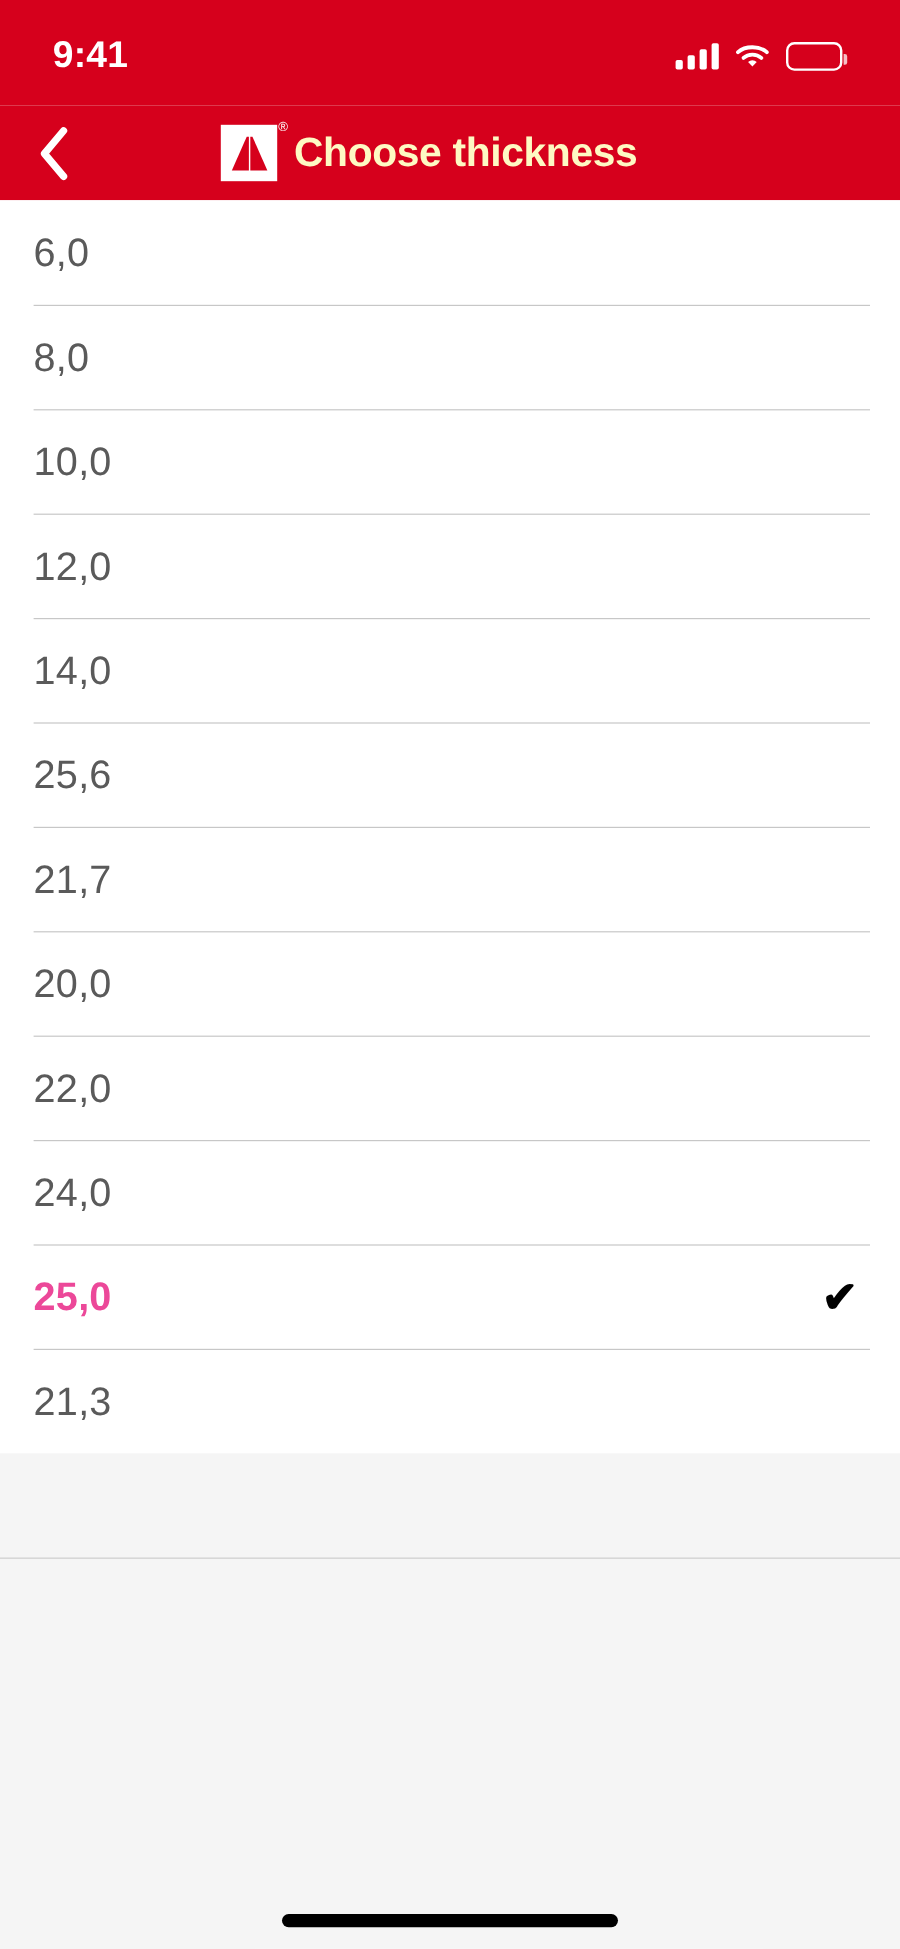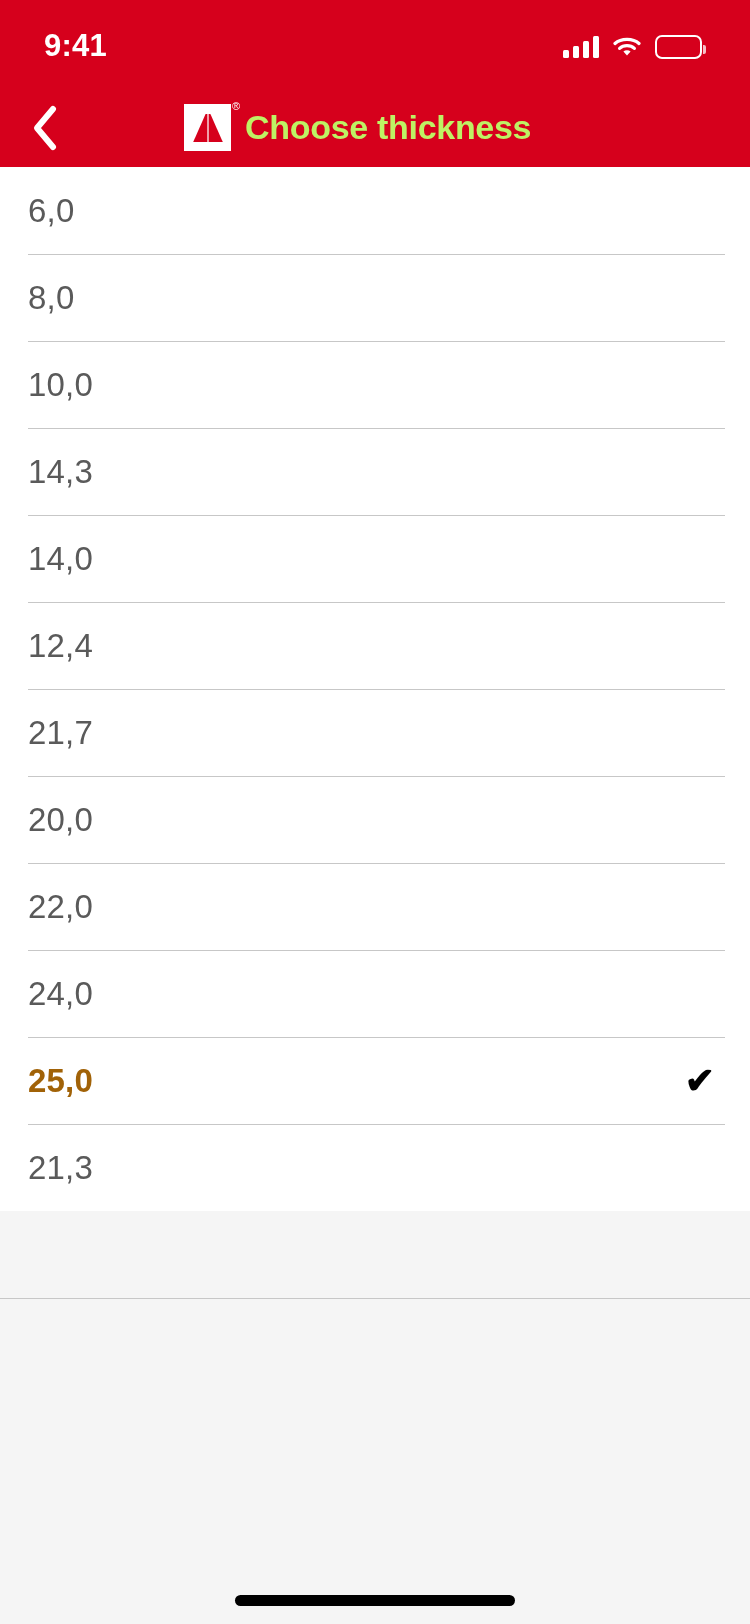--- a/index.html
+++ b/index.html
@@ -58,42 +58,42 @@
   .logo-mark {
     position:relative; width:47px; height:47px; background:#fff;
     display:flex; align-items:center; justify-content:center; flex:none;
   }
   .logo-mark svg { display:block; }
   .logo-reg {
     position:absolute; right:-9px; top:-3px;
     font-size:11px; color:#fff; line-height:1;
   }
   .nav-title {
-    font-size:34px; font-weight:700; color:#bef264; letter-spacing:-0.3px;
+    font-size:34px; font-weight:700; color:#fef9c3; letter-spacing:-0.3px;
     white-space:nowrap;
   }
 
   
   .list {
     position:absolute; top:167px; left:0; width:750px;
     background:#fff;
   }
   .row {
     position:relative; height:87px; background:#fff;
     display:flex; align-items:center;
     padding:0 28px; cursor:pointer;
   }
   .row + .row:before {
     content:""; position:absolute; left:28px; right:25px; top:0;
     height:1px; background:#C7C7C7;
   }
   .row-label {
     font-size:33px; color:#5A5A5A; font-weight:400; letter-spacing:.2px;
   }
-  .row.selected .row-label { color:#a16207; font-weight:700; }
+  .row.selected .row-label { color:#ec4899; font-weight:700; }
   .row .check {
     margin-left:auto; margin-right:7px;
     font-size:36px; color:#000; line-height:1; font-weight:700;
     display:none;
   }
   .row.selected .check { display:block; }
 
   .list-bottom-rule {
     position:absolute; left:0; width:750px; height:1px; background:#C7C7C7;
   }
@@ -155,27 +155,27 @@
       <div class="row">
         <span class="row-label">6,0</span>
       </div>
       <div class="row">
         <span class="row-label">8,0</span>
       </div>
       <div class="row">
         <span class="row-label">10,0</span>
       </div>
       <div class="row">
-        <span class="row-label">14,3</span>
+        <span class="row-label">12,0</span>
       </div>
       <div class="row">
         <span class="row-label">14,0</span>
       </div>
       <div class="row">
-        <span class="row-label">12,4</span>
+        <span class="row-label">25,6</span>
       </div>
       <div class="row">
         <span class="row-label">21,7</span>
       </div>
       <div class="row">
         <span class="row-label">20,0</span>
       </div>
       <div class="row">
         <span class="row-label">22,0</span>
       </div>

